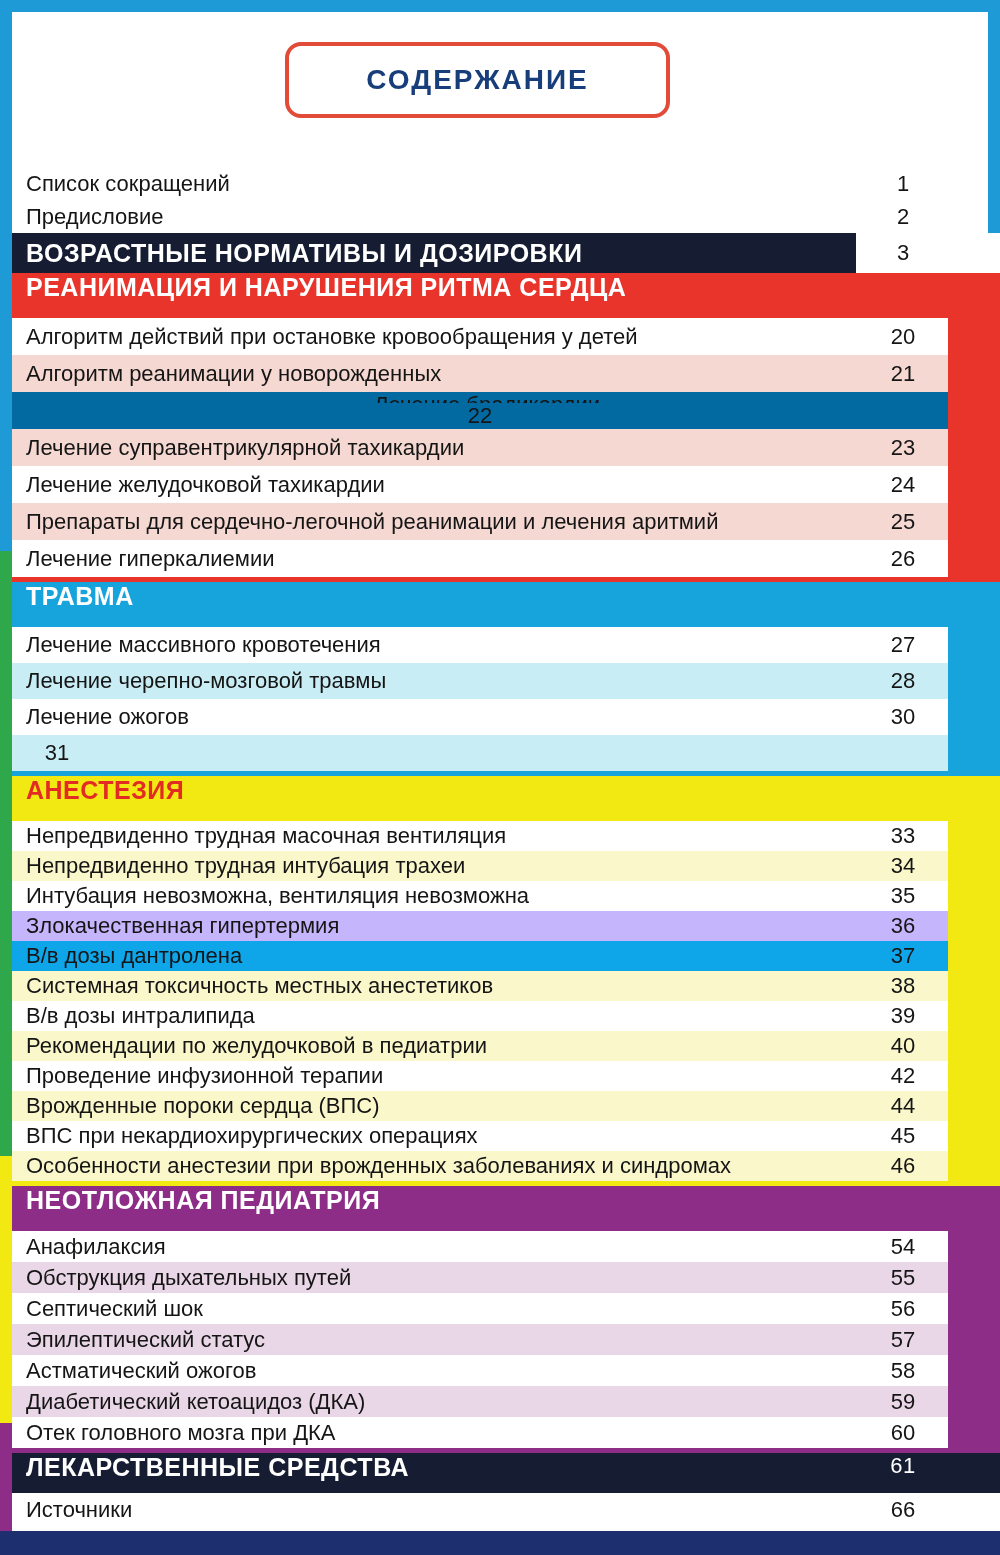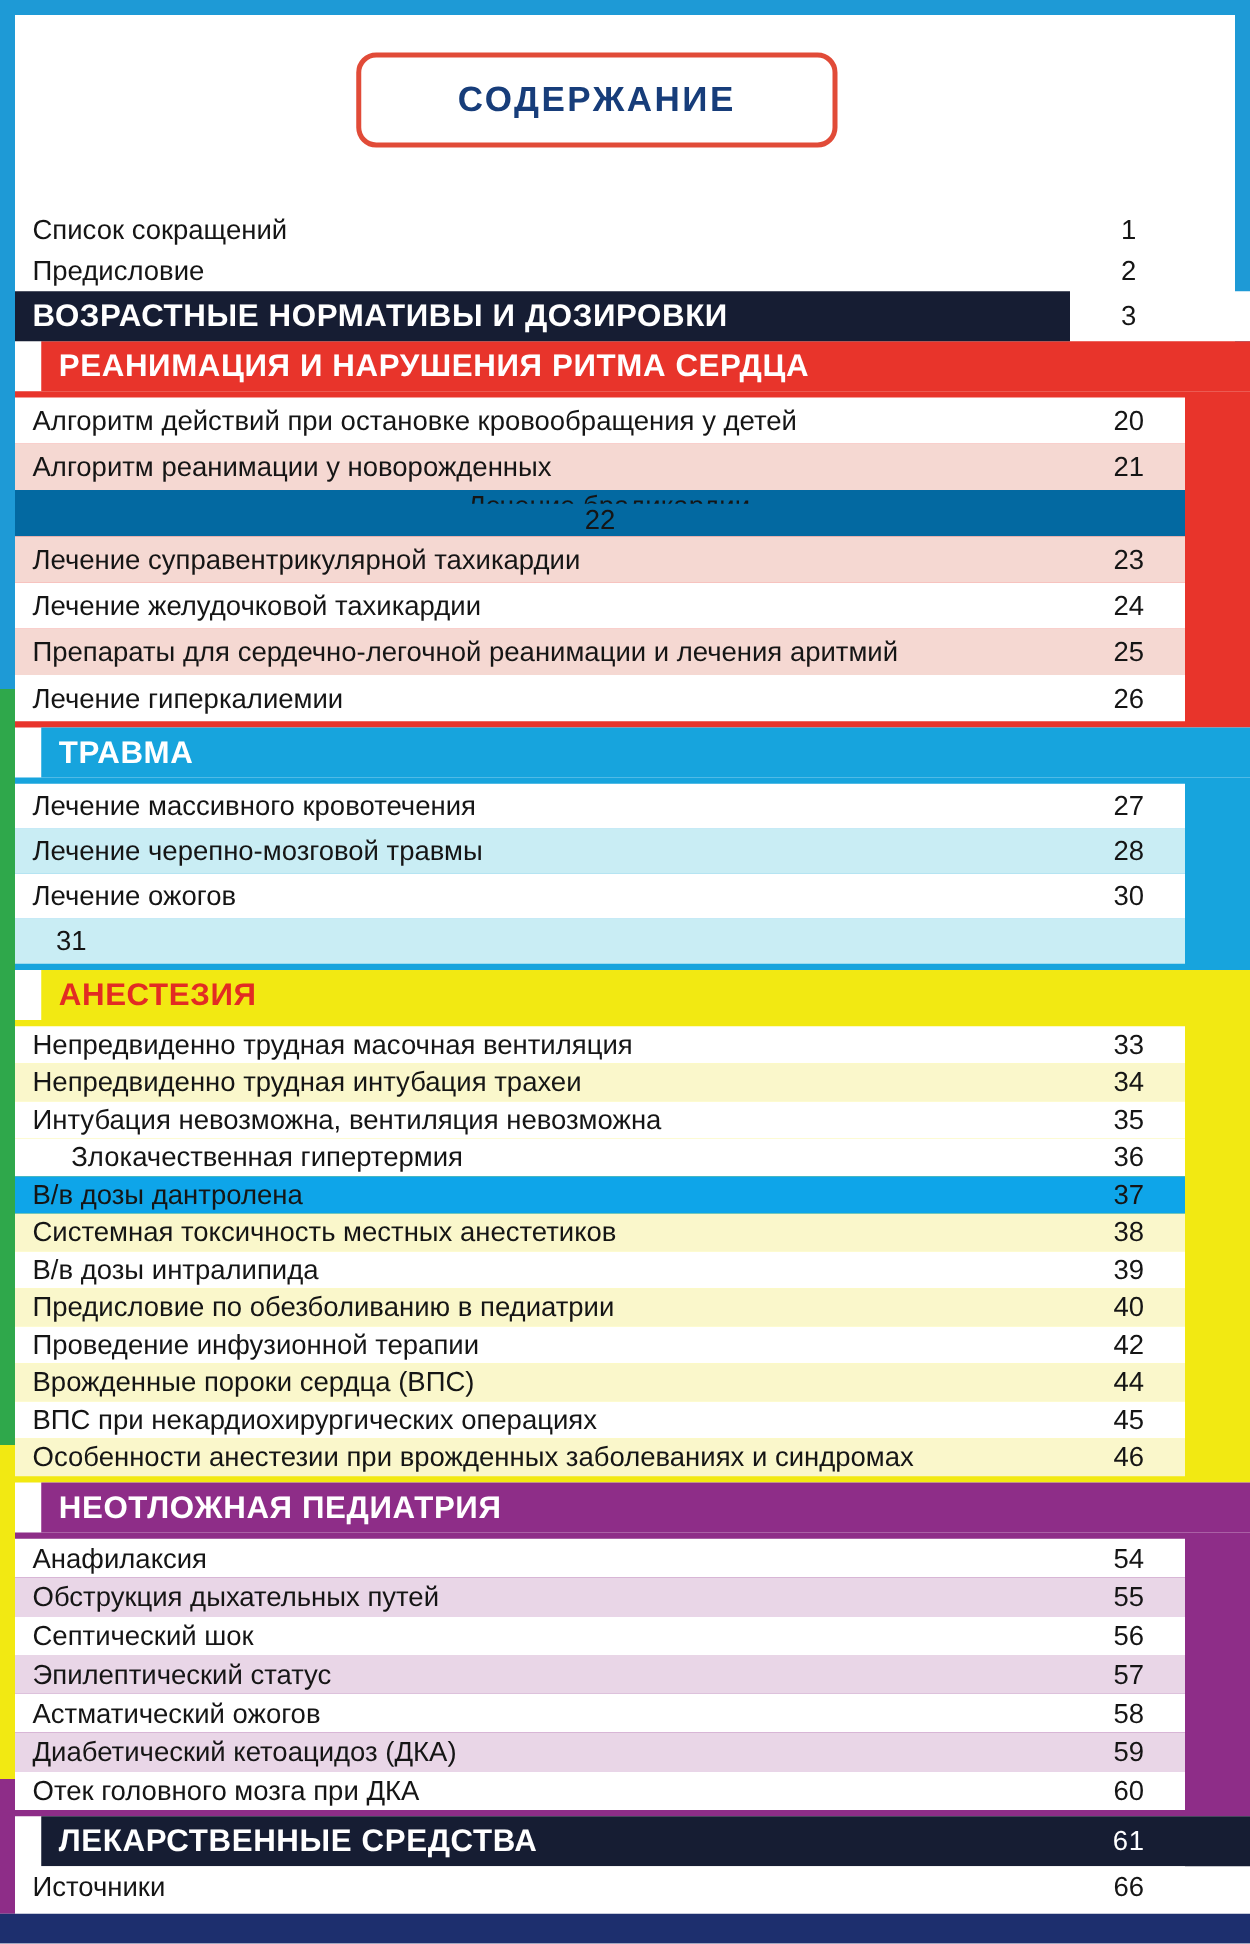--- a/index.html
+++ b/index.html
@@ -27,21 +27,21 @@
   .toc-row .lbl{flex:1;padding-left:14px;white-space:nowrap;overflow:hidden;}
   .toc-row .num{width:90px;text-align:center;}
 
   .bar-split{display:flex;align-items:center;height:40px;background:#ffffff;}
   .bar-split .bar-solid{
     width:844px;height:100%;display:flex;align-items:center;box-sizing:border-box;
     padding-left:14px;font-size:25px;font-weight:bold;letter-spacing:.5px;
   }
   .bar-split .num{width:90px;text-align:center;font-size:22px;margin-left:auto;margin-right:52px;color:#151515;}
 
-  .section-bar{height:40px;display:flex;align-items:center;font-size:25px;font-weight:bold;letter-spacing:.5px;margin-left:21px;}
+  .section-bar{height:40px;display:flex;font-size:25px;font-weight:bold;letter-spacing:.5px;}
   .section-bar .bar-lbl{flex:1;padding-left:14px;}
   .section-bar .bar-num{width:90px;margin-right:52px;text-align:center;font-weight:normal;font-size:22px;}
 
   .sec-body{padding:5px 0;}
   .sec-resuscitation .toc-row{height:37px;}
   .sec-trauma .toc-row{height:36px;}
   .sec-anesthesia .toc-row{height:30px;}
   .sec-pediatrics .toc-row{height:31px;}
 </style>
 </head>
@@ -136,38 +136,38 @@
             <div class="num">33</div>
           </div>
           <div class="toc-row" style="background: rgb(250, 247, 203);">
             <div class="lbl">Непредвиденно трудная интубация трахеи</div>
             <div class="num">34</div>
           </div>
           <div class="toc-row" style="background: rgb(255, 255, 255);">
             <div class="lbl">Интубация невозможна, вентиляция невозможна</div>
             <div class="num">35</div>
           </div>
-          <div class="toc-row" style="background: #ffffff; padding-left: 31px;">
+          <div class="toc-row" style="background: #c4b5fd;">
             <div class="lbl">Злокачественная гипертермия</div>
             <div class="num">36</div>
           </div>
           <div class="toc-row" style="background: #0ea5e9;">
             <div class="lbl">В/в дозы дантролена</div>
             <div class="num">37</div>
           </div>
           <div class="toc-row" style="background: rgb(250, 247, 203);">
             <div class="lbl">Системная токсичность местных анестетиков</div>
             <div class="num">38</div>
           </div>
           <div class="toc-row" style="background: rgb(255, 255, 255);">
             <div class="lbl">В/в дозы интралипида</div>
             <div class="num">39</div>
           </div>
           <div class="toc-row" style="background: rgb(250, 247, 203);">
-            <div class="lbl">Предисловие по обезболиванию в педиатрии</div>
+            <div class="lbl">Рекомендации по желудочковой в педиатрии</div>
             <div class="num">40</div>
           </div>
           <div class="toc-row" style="background: rgb(255, 255, 255);">
             <div class="lbl">Проведение инфузионной терапии</div>
             <div class="num">42</div>
           </div>
           <div class="toc-row" style="background: rgb(250, 247, 203);">
             <div class="lbl">Врожденные пороки сердца (ВПС)</div>
             <div class="num">44</div>
           </div>

